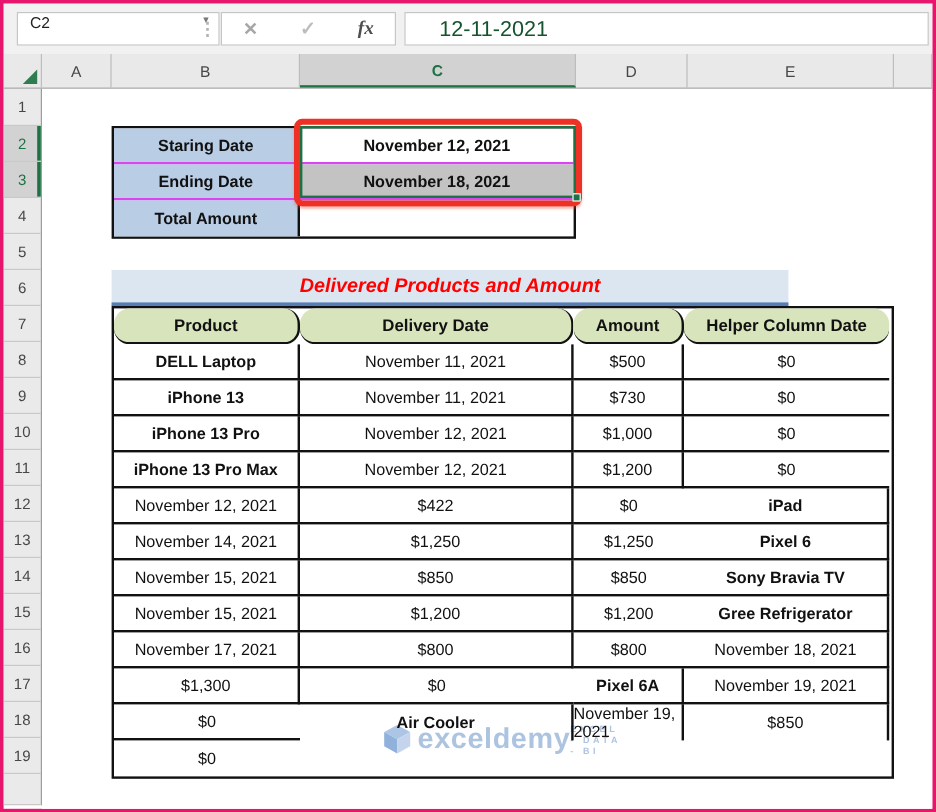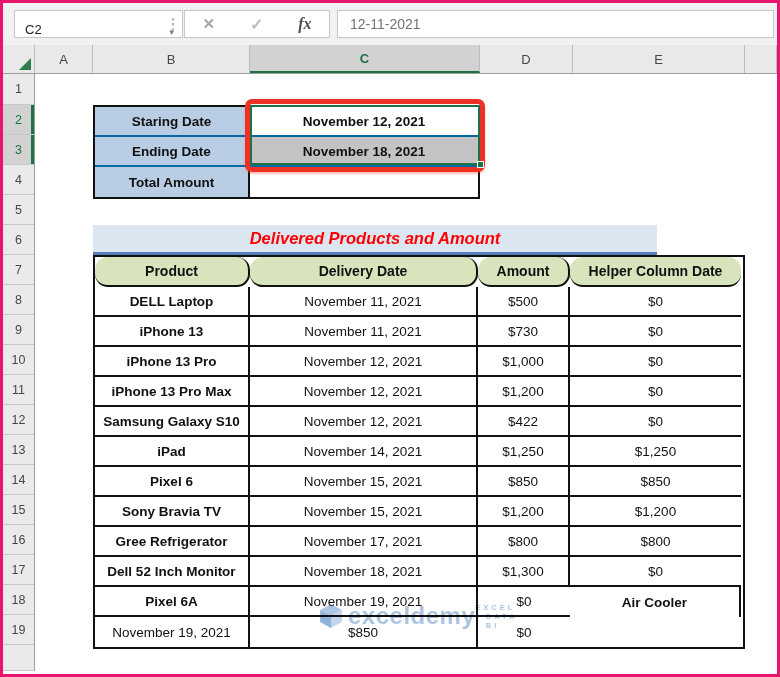--- a/index.html
+++ b/index.html
@@ -4,49 +4,49 @@
 <style>
   * { box-sizing: border-box; }
   body { margin: 0; background: #fff; }
   .frame {
     position: relative; width: 780px; height: 677px;
     border: 3px solid #E8156D; background: #fff;
     font-family: "Liberation Sans", sans-serif; overflow: hidden;
   }
   
   .topbar { position: absolute; left: 0; top: 0; width: 774px; height: 42px; background: #F1F1F1; }
-  .namebox { position: absolute; left: 11px; top: 7px; width: 169px; height: 28px; background: #fff; border: 1px solid #C6C6C6; display: flex; align-items: flex-end; }
+  .namebox { position: absolute; left: 11px; top: 7px; width: 169px; height: 28px; background: #fff; border: 1px solid #C6C6C6; display: flex; align-items: flex-start; }
   .namebox .nbtext { flex: 1; padding-left: 10px; font-size: 13px; color: #222; }
   .namebox .nbarrow { color: #777; font-size: 9px; padding-right: 8px; }
   .dots { position: absolute; left: 162px; top: 7px; width: 16px; height: 28px; display: flex; align-items: center; justify-content: center; color: #B3B3B3; font-size: 15px; font-weight: bold; }
   .btngroup { position: absolute; left: 181px; top: 7px; width: 146px; height: 28px; background: #fff; border: 1px solid #C6C6C6; display: flex; align-items: center; justify-content: space-around; }
   .icon-x { color: #A6A6A6; font-size: 15px; font-weight: bold; }
   .icon-check { color: #BDBDBD; font-size: 16px; font-weight: bold; }
   .icon-fx { color: #4E4E4E; font-size: 16px; font-family: "Liberation Serif", serif; font-style: italic; font-weight: bold; }
   .fbar { position: absolute; left: 334px; top: 7px; width: 437px; height: 28px; background: #fff; border: 1px solid #C6C6C6; display: flex; align-items: center; }
-  .fbar span { padding-left: 12px; font-size: 14px; color: #737373; }
+  .fbar span { padding-left: 28px; font-size: 18px; color: #14532d; }
   
   .colhdr { position: absolute; left: 0; top: 42px; width: 774px; height: 29px; background: #E9E9E9; border-bottom: 1px solid #9D9D9D; display: flex; }
   .ch { border-right: 1px solid #BDBDBD; display: flex; align-items: center; justify-content: center; font-size: 13px; color: #474747; height: 100%; }
   .ch.sel { background: #D2D2D2; color: #1E7145; border-bottom: 2px solid #1E7145; font-weight: bold; }
   .corner { width: 32px; position: relative; border-right: 1px solid #BDBDBD; }
   .corner .tri { position: absolute; right: 3px; bottom: 3px; width: 0; height: 0; border-left: 12px solid transparent; border-bottom: 12px solid #2F7D4E; }
   
   .rowhdr { position: absolute; left: 0; top: 71px; width: 32px; height: 597px; background: #EAEAEA; border-right: 1px solid #9D9D9D; }
   .rh { height: 30px; border-bottom: 1px solid #C9C9C9; display: flex; align-items: center; justify-content: center; font-size: 12.5px; color: #474747; }
   .rh.first { height: 31px; }
   .rh.sel { background: #D2D2D2; color: #1E7145; box-shadow: inset -3px 0 0 #1E7145; }
   .rh.stub { height: 26px; }
   
   .sheet { position: absolute; left: 32px; top: 71px; width: 742px; height: 603px; background: #fff; }
   
   .infotable { position: absolute; left: 58px; top: 31px; border: 2px solid #111; display: grid; grid-template-columns: 155px 228px; grid-auto-rows: 30px; z-index: 2; }
   .it { display: flex; align-items: center; justify-content: center; font-size: 13.5px; font-weight: bold; color: #111; }
   .it.lab { background: #B9CDE5; border-right: 2px solid #111; }
-  .it.bb { border-bottom: 2px solid #0369a1; }
+  .it.bb { border-bottom: 2px solid #d946ef; }
   .it.grayfill { background: #C3C3C3; }
   
   .selrect { position: absolute; left: 215px; top: 31px; width: 230px; height: 60px; border: 2px solid #1E7145; z-index: 3; }
   .redbox { position: absolute; left: 210px; top: 25px; width: 240px; height: 73px; border: 5px solid #EE3124; border-radius: 7px; z-index: 4; box-shadow: 0 2px 2px rgba(238,73,49,0.35); }
   .fillhandle { position: absolute; left: 442px; top: 87px; width: 7px; height: 7px; background: #1E7145; border: 1px solid #fff; z-index: 5; }
   
   .bigtable { position: absolute; left: 58px; top: 151px; width: 652px; z-index: 2; }
   .bigtitle { width: 564px; height: 30px; background: #DCE6F1; border-bottom: 3px solid #567EB5; display: flex; align-items: center; justify-content: center; color: #FF0000; font-weight: bold; font-style: italic; font-size: 16.5px; }
   .tblgrid { border: 2px solid #111; display: grid; grid-template-columns: 155px 228px 92px 171px; grid-auto-rows: 30px; }
   .gc { display: flex; align-items: center; justify-content: center; font-size: 13.5px; color: #111; background: transparent; }
@@ -152,21 +152,20 @@
         <div class="gc prod br bb">iPhone 13 Pro</div>
         <div class="gc br bb">November 12, 2021</div>
         <div class="gc br bb">$1,000</div>
         <div class="gc bb">$0</div>
 
         <div class="gc prod br bb">iPhone 13 Pro Max</div>
         <div class="gc br bb">November 12, 2021</div>
         <div class="gc br bb">$1,200</div>
         <div class="gc bb">$0</div>
 
-        <div class="gc prod br bb">Samsung Galaxy S10</div>
         <div class="gc br bb">November 12, 2021</div>
         <div class="gc br bb">$422</div>
         <div class="gc bb">$0</div>
 
         <div class="gc prod br bb">iPad</div>
         <div class="gc br bb">November 14, 2021</div>
         <div class="gc br bb">$1,250</div>
         <div class="gc bb">$1,250</div>
 
         <div class="gc prod br bb">Pixel 6</div>
@@ -177,21 +176,20 @@
         <div class="gc prod br bb">Sony Bravia TV</div>
         <div class="gc br bb">November 15, 2021</div>
         <div class="gc br bb">$1,200</div>
         <div class="gc bb">$1,200</div>
 
         <div class="gc prod br bb">Gree Refrigerator</div>
         <div class="gc br bb">November 17, 2021</div>
         <div class="gc br bb">$800</div>
         <div class="gc bb">$800</div>
 
-        <div class="gc prod br bb">Dell 52 Inch Monitor</div>
         <div class="gc br bb">November 18, 2021</div>
         <div class="gc br bb">$1,300</div>
         <div class="gc bb">$0</div>
 
         <div class="gc prod br bb">Pixel 6A</div>
         <div class="gc br bb">November 19, 2021</div>
         <div class="gc bb">$0</div>
 
         <div class="gc prod br">Air Cooler</div>
         <div class="gc br">November 19, 2021</div>

